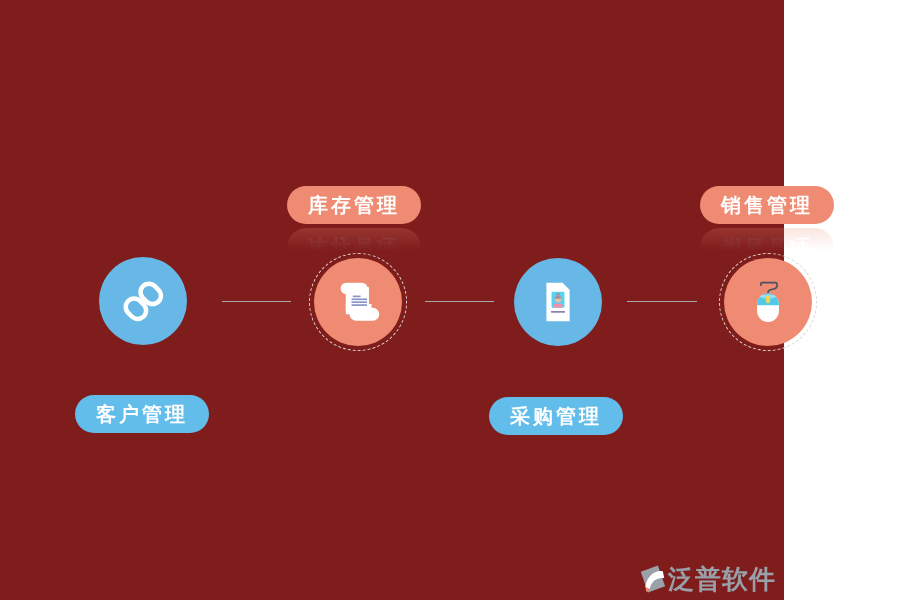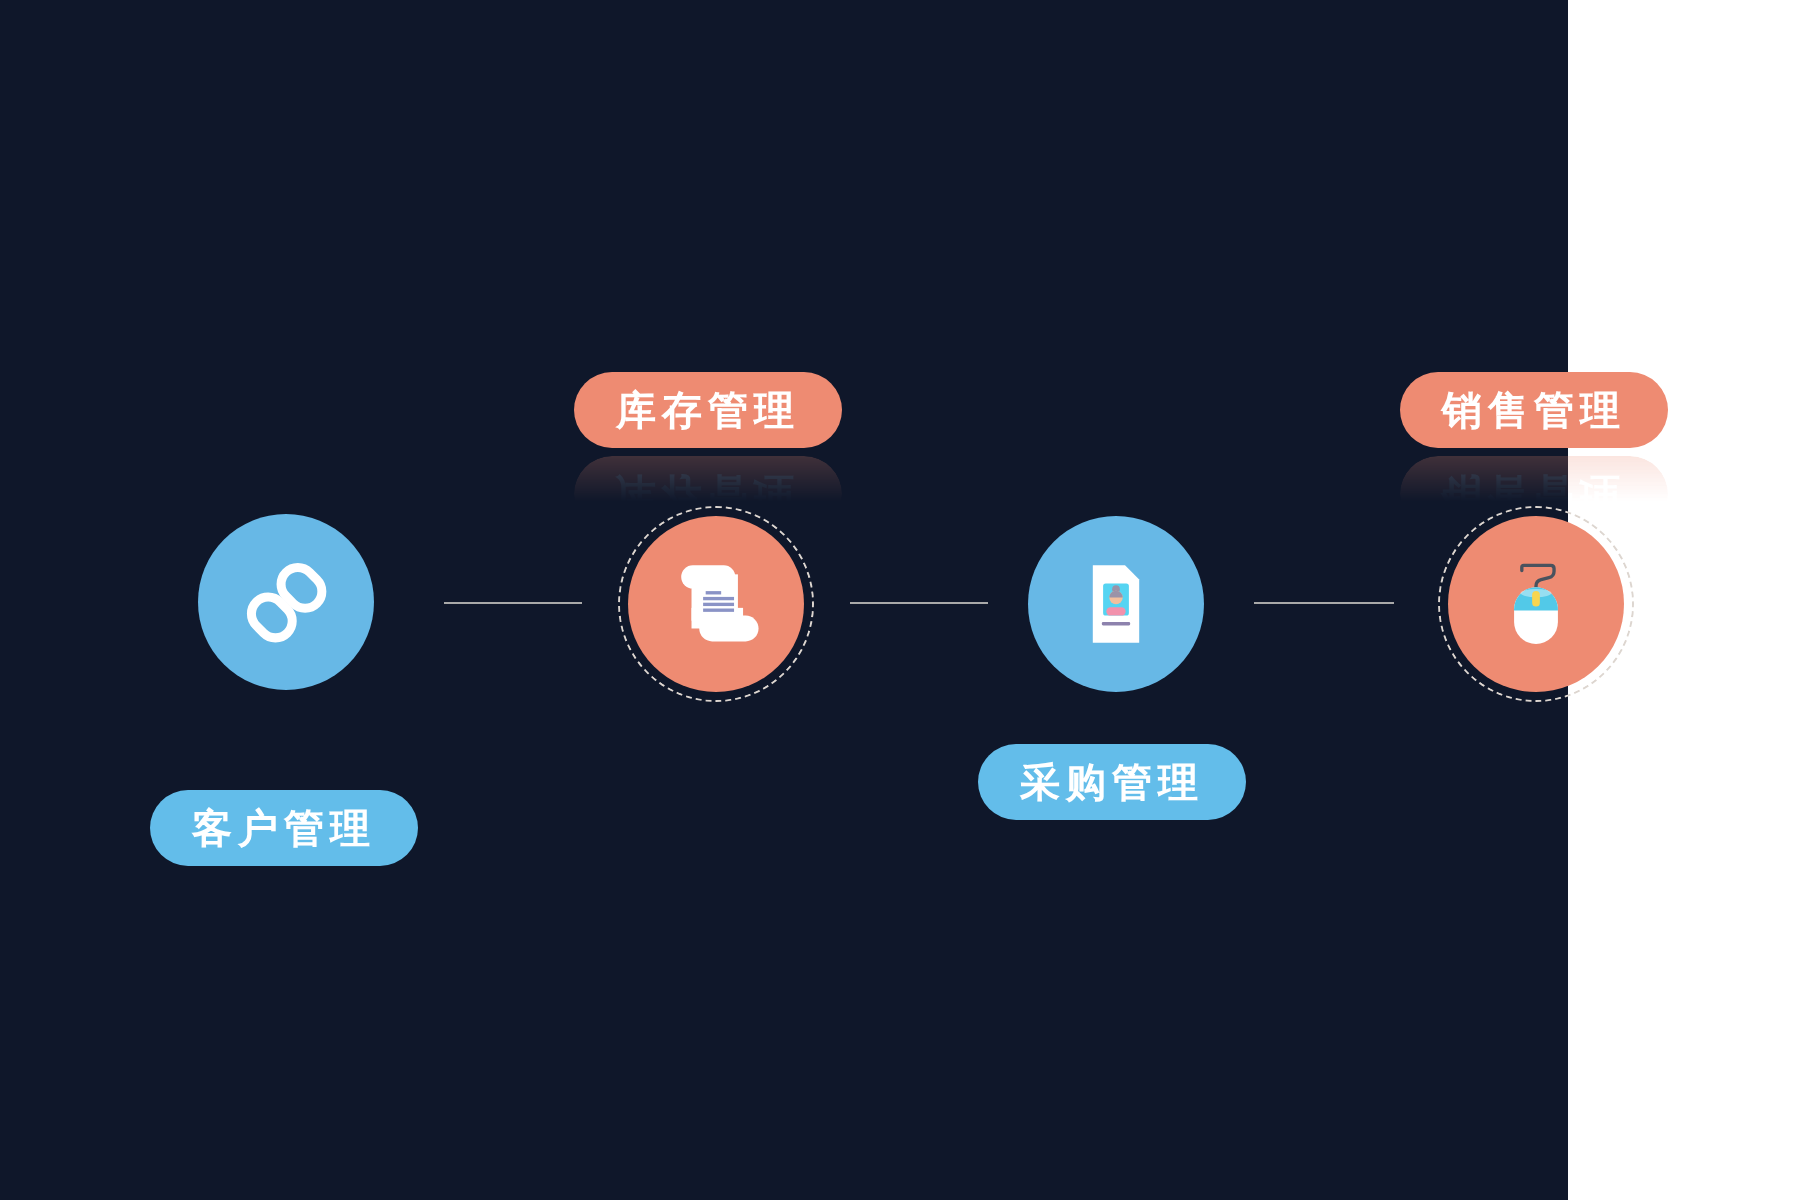--- a/index.html
+++ b/index.html
@@ -1,21 +1,21 @@
 <!DOCTYPE html>
 <html><head>
 <meta charset="utf-8">
 <title>Flow Diagram</title>
 <style>
   html,body{margin:0;padding:0;}
   body{
     width:900px;height:600px;background:#ffffff;overflow:hidden;
     font-family:"Liberation Sans","DejaVu Sans",sans-serif;
   }
-  .canvas{position:relative;width:784px;height:600px;background:#0f172a;}
+  .canvas{position:relative;width:784px;height:600px;background:#7f1d1d;}
 
   
   .connector{position:absolute;top:301px;height:1px;background:#a9a9a9;}
   .c1{left:222px;width:69px;}
   .c2{left:425px;width:69px;}
   .c3{left:627px;width:70px;}
 
   
   .node{position:absolute;width:88px;height:88px;border-radius:50%;
         display:flex;align-items:center;justify-content:center;}
@@ -41,21 +41,21 @@
   .pill.reflection{
     transform:scaleY(-1);
     margin-top:4px;
     opacity:0.22;
     -webkit-mask-image:linear-gradient(to bottom,rgba(0,0,0,0) 40%,rgba(0,0,0,1) 100%);
     mask-image:linear-gradient(to bottom,rgba(0,0,0,0) 40%,rgba(0,0,0,1) 100%);
   }
   .pg-inventory{left:287px;top:186px;}
   .pg-sales{left:700px;top:186px;font-family:Liberation Serif, serif;}
   .pg-customer{left:75px;top:395px;}
-  .pg-purchase{left:489px;top:372px;}
+  .pg-purchase{left:489px;top:397px;}
 
   
   .logo{position:absolute;right:8px;bottom:6px;text-align:center;}
   .logo-row{display:flex;align-items:center;justify-content:center;gap:2px;}
   .logo-row svg{width:27px;height:30px;display:block;}
   .logo-name{font-size:26px;font-weight:bold;color:#99a0a9;letter-spacing:1px;line-height:30px;}
   .logo-url{font-family:"Liberation Serif","DejaVu Serif",serif;
             font-size:13.5px;font-weight:bold;color:#f0a18a;letter-spacing:1px;margin-top:0px;}
 </style>
 </head>
@@ -123,15 +123,23 @@
 
   <div class="pill-group pg-customer">
     <div class="pill blue">客户管理</div>
   </div>
 
   <div class="pill-group pg-purchase">
     <div class="pill blue">采购管理</div>
   </div>
 
   <div class="logo">
+    <div class="logo-row">
+      <svg viewBox="0 0 30 32">
+        <polygon points="2,8 21,1 29,24 10,31" fill="#9aa1a9"></polygon>
+        <path d="M7 25 C8.5 13 18 5.5 26.5 7.5 L28 15 C20 14 13.5 18.5 12 27 Z" fill="#ffffff"></path>
+        <polygon points="7,25 12,27 8.5,31" fill="#ef8b6e"></polygon>
+      </svg>
+      <span class="logo-name">泛普软件</span>
+    </div>
   </div>
 
 </div>
 
 </body></html>

